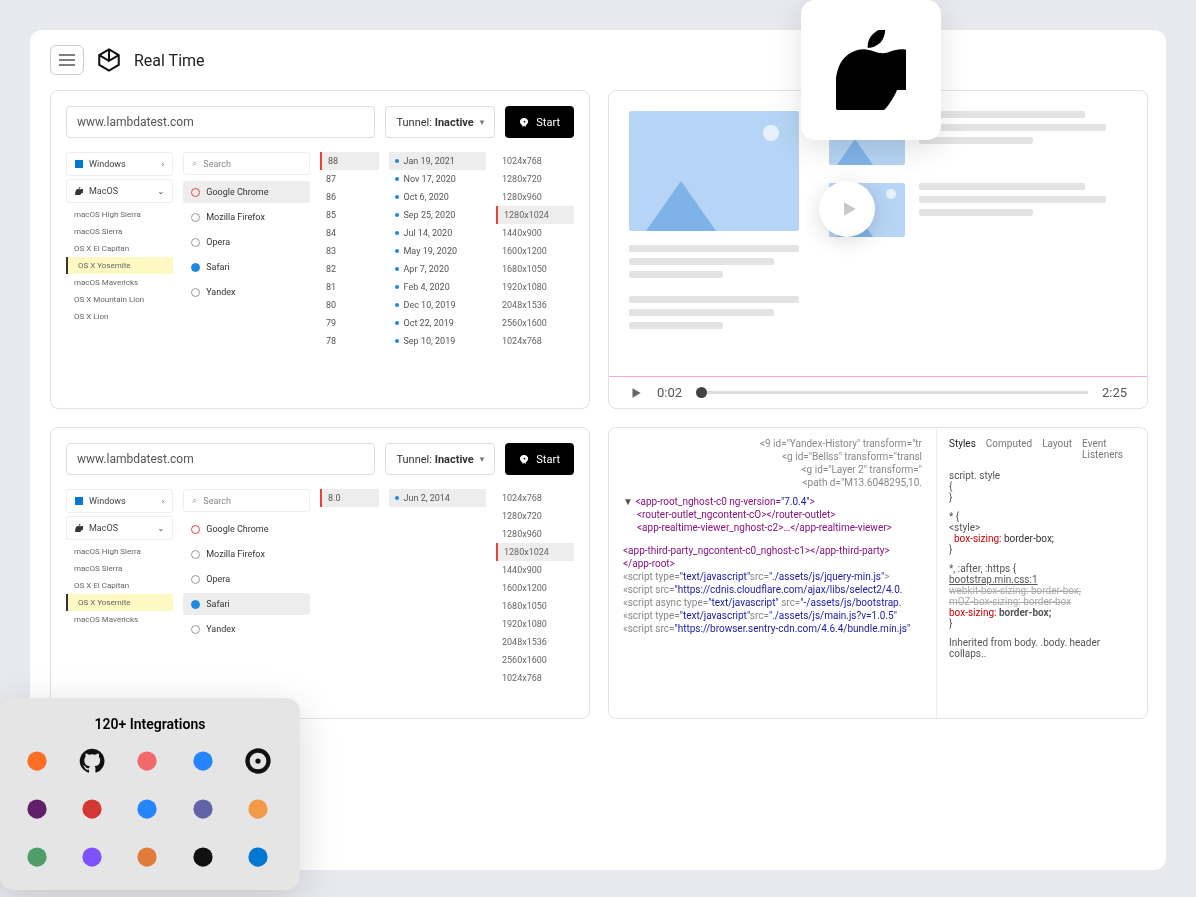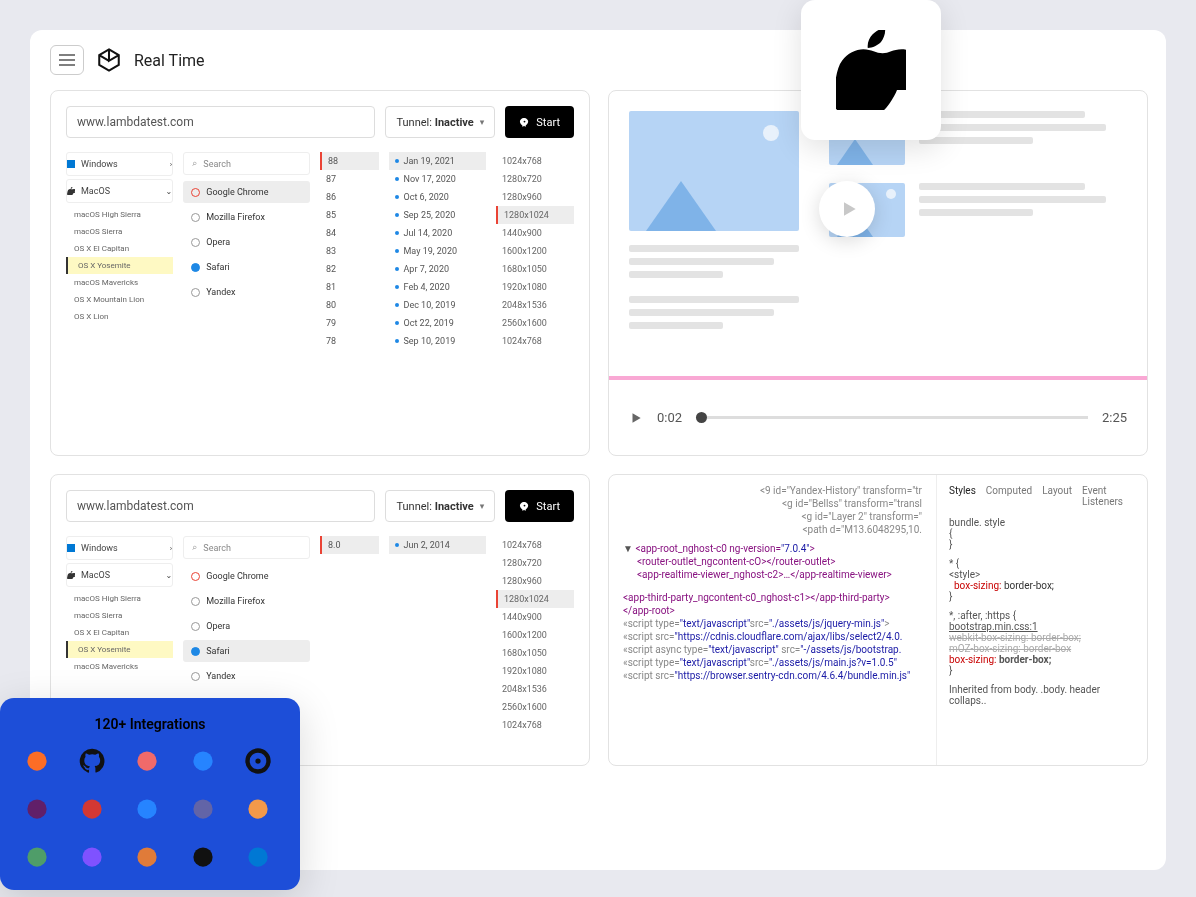--- a/index.html
+++ b/index.html
@@ -16,21 +16,21 @@
 .card{border:1px solid #e2e2e2;border-radius:8px;padding:15px;background:#fff}
 .urlbar{display:flex;gap:10px;margin-bottom:14px}
 .urlbar input{flex:1;border:1px solid #ddd;border-radius:4px;padding:8px 10px;font-size:12px;color:#555}
 .pill{border:1px solid #ddd;border-radius:4px;padding:7px 10px;font-size:11px;background:#fff;display:flex;align-items:center;gap:6px;cursor:pointer}
 .pill .label{color:#333}
 .pill .caret{font-size:9px;color:#777}
 .startbtn{background:#000;color:#fff;border-radius:4px;padding:7px 14px;font-size:11px;display:flex;align-items:center;gap:6px;cursor:pointer;border:none}
 .startbtn svg{width:11px;height:11px;fill:#fff}
 .selector-grid{display:flex;gap:10px}
 .os-panel{width:110px}
-.os-item{padding:6px 0;font-size:9px;color:#444;border:1px solid #eee;border-radius:3px;margin-bottom:3px;display:flex;align-items:center;justify-content:space-between;background:#fff;cursor:pointer}
+.os-item{padding:6px 8px;font-size:9px;color:#444;border:1px solid #eee;border-radius:3px;margin-bottom:3px;display:flex;align-items:center;justify-content:space-between;background:#fff;cursor:pointer}
 .os-item.win{justify-content:flex-start;gap:6px}
 .os-item .win-logo{width:8px;height:8px;background:#0078d4}
 .os-item.mac{justify-content:flex-start;gap:6px}
 .os-item .mac-logo{width:8px;height:8px}
 .os-sub{font-size:8px;color:#666;padding:4px 8px;cursor:pointer}
 .os-sub.active{background:#fef9c3;border-left:2px solid #333;padding-left:10px}
 .browser-panel{width:130px}
 .search{border:1px solid #eee;border-radius:3px;padding:5px 8px;font-size:9px;display:flex;align-items:center;gap:6px;margin-bottom:6px;color:#888}
 .browser-item{padding:6px 8px;font-size:9px;color:#333;border-radius:3px;margin-bottom:3px;display:flex;align-items:center;gap:6px;cursor:pointer}
 .browser-item.active{background:#ededed}
@@ -55,21 +55,21 @@
 .img-ph .mtn{position:absolute;bottom:0;left:10%;width:0;height:0;border-left:35px solid transparent;border-right:35px solid transparent;border-bottom:50px solid #7fb3e8}
 .img-ph .sun{position:absolute;top:12%;right:12%;width:16px;height:16px;border-radius:50%;background:#e8f1fb}
 .big-img{width:170px;height:120px;margin-bottom:14px}
 .lines{height:7px;background:#e3e3e3;border-radius:2px;margin-bottom:6px}
 .vb-right{flex:1;position:relative}
 .playbtn{position:absolute;top:70px;left:-10px;width:56px;height:56px;border-radius:50%;background:#fff;box-shadow:0 4px 20px rgba(0,0,0,0.15);display:flex;align-items:center;justify-content:center;cursor:pointer}
 .playbtn svg{width:20px;height:20px;fill:#c8c8c8;margin-left:3px}
 .mini-row{display:flex;gap:14px;margin-bottom:18px}
 .mini-img{width:76px;height:54px}
 .mini-lines{flex:1}
-.video-ctrl{border-top:4px solid #f9a8d4;padding:30px 20px;display:flex;align-items:center;gap:14px}
+.video-ctrl{border-top:1px solid #f9a8d4;padding:8px 20px;display:flex;align-items:center;gap:14px}
 .video-ctrl .play{width:14px;height:14px;cursor:pointer}
 .video-ctrl .time{font-size:13px;color:#555}
 .progress{flex:1;height:3px;background:#ddd;position:relative}
 .progress .thumb{position:absolute;left:0;top:-4px;width:11px;height:11px;border-radius:50%;background:#444}
 
 .devtools{padding:0}
 .dt-tabs{display:flex;border-bottom:1px solid #eee;padding:0 14px}
 .dt-tab{padding:10px 10px;font-size:11px;color:#777;cursor:pointer}
 .dt-tab.active{color:#222;border-bottom:2px solid #1e88e5}
 .dt-body{display:flex;height:290px}
@@ -80,21 +80,21 @@
 .dt-elements .grey{color:#888}
 .dt-styles{width:210px;padding:10px 12px;font-size:10px;font-family:Menlo,monospace;color:#555}
 .dt-subtabs{display:flex;gap:10px;font-family:-apple-system;font-size:10px;color:#777;margin-bottom:10px}
 .dt-subtabs .on{color:#222}
 .dt-styles .blk{margin-bottom:8px}
 .dt-styles .prop{color:#c80000}
 .dt-styles .val{color:#333}
 .dt-styles .strike{text-decoration:line-through;color:#aaa}
 .dt-styles .u{text-decoration:underline}
 
-.integrations{position:absolute;bottom:-20px;left:-30px;background:#1d4ed8;border-radius:14px;box-shadow:0 10px 40px rgba(0,0,0,0.15);padding:18px 22px;width:300px;z-index:20}
+.integrations{position:absolute;bottom:-20px;left:-30px;background:#e5e5e5;border-radius:14px;box-shadow:0 10px 40px rgba(0,0,0,0.15);padding:18px 22px;width:300px;z-index:20}
 .integrations h3{font-size:14px;text-align:center;margin-bottom:14px;font-weight:600}
 .int-grid{display:grid;grid-template-columns:repeat(5,1fr);gap:18px 20px}
 .int-icon{width:30px;height:30px;display:flex;align-items:center;justify-content:center}
 .int-icon svg{width:28px;height:28px}
 </style>
 </head>
 <body>
 
 <div class="main">
 
@@ -425,21 +425,21 @@
           <div class="ln"><span class="grey">«script type=</span><span class="str">"text/javascript"</span><span class="grey">src=</span><span class="str">"./assets/js/main.js?v=1.0.5"</span></div>
           <div class="ln"><span class="grey">«script src=</span><span class="str">"https://browser.sentry-cdn.com/4.6.4/bundle.min.js"</span></div>
         </div>
         <div class="dt-styles">
           <div class="dt-subtabs" id="dtsubtabs">
               <span class="on">Styles</span>
               <span class="">Computed</span>
               <span class="">Layout</span>
               <span class="">Event Listeners</span>
             </div>
-          <div class="blk"><span>bundle. style</span><br>{<br>}</div>
+          <div class="blk"><span>script. style</span><br>{<br>}</div>
           <div class="blk"><span>* {</span><br><span>&lt;style&gt;</span><br>&nbsp;&nbsp;<span class="prop">box-sizing:</span> <span class="val">border-box;</span><br>}</div>
           <div class="blk"><span>*, :after, :https {</span><br><span class="u">bootstrap.min.css:1</span><br><span class="strike">webkit-box-sizing: border-box;</span><br><span class="strike">mOZ-box-sizing: border-box</span><br><span class="prop">box-sizing:</span> <b>border-box;</b><br>}</div>
           <div class="blk">Inherited from body. .body. header collaps..</div>
         </div>
       </div>
     </div>
   </div>
 
   <div class="integrations">
     <h3>120+ Integrations</h3>

